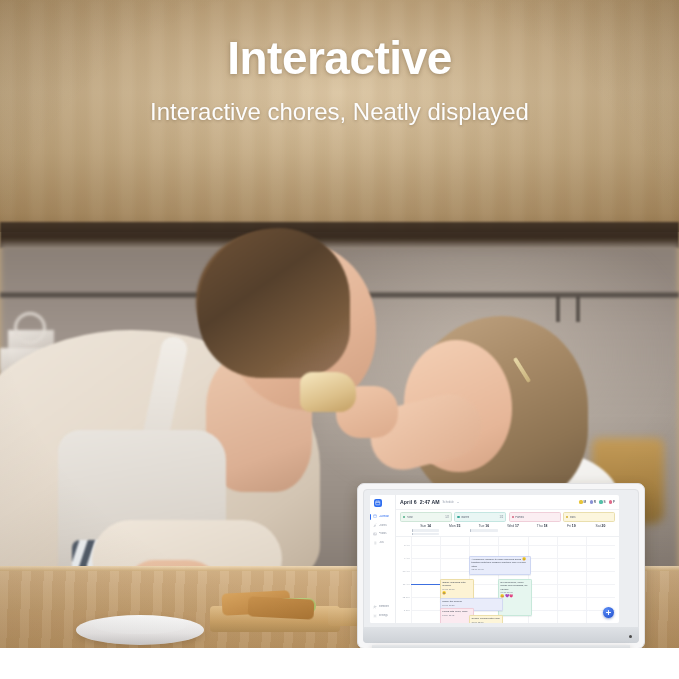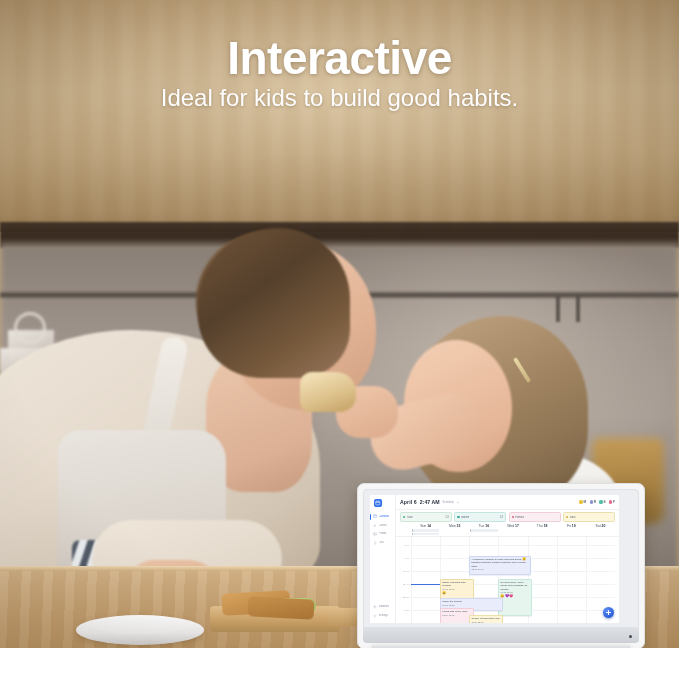--- a/index.html
+++ b/index.html
@@ -258,21 +258,21 @@
     <div class="lettuce"></div>
     <div class="sw2"></div>
     <div class="plate"></div>
     <div class="plate-inner"></div>
 
     <div class="photo-vig"></div>
   </div>
 
   <div class="headline">
     <div class="h1">Interactive</div>
-    <div class="sub" style="margin-top:2px;">Ideal for kids to build good habits.</div>
+    <div class="sub">Interactive chores, Neatly displayed</div>
   </div>
 
   <div class="tablet">
     <div class="tablet-frame"></div>
     <div class="tablet-inner"></div>
 
     <div class="tablet-screen">
       <div class="app">
 
         <div class="side">

